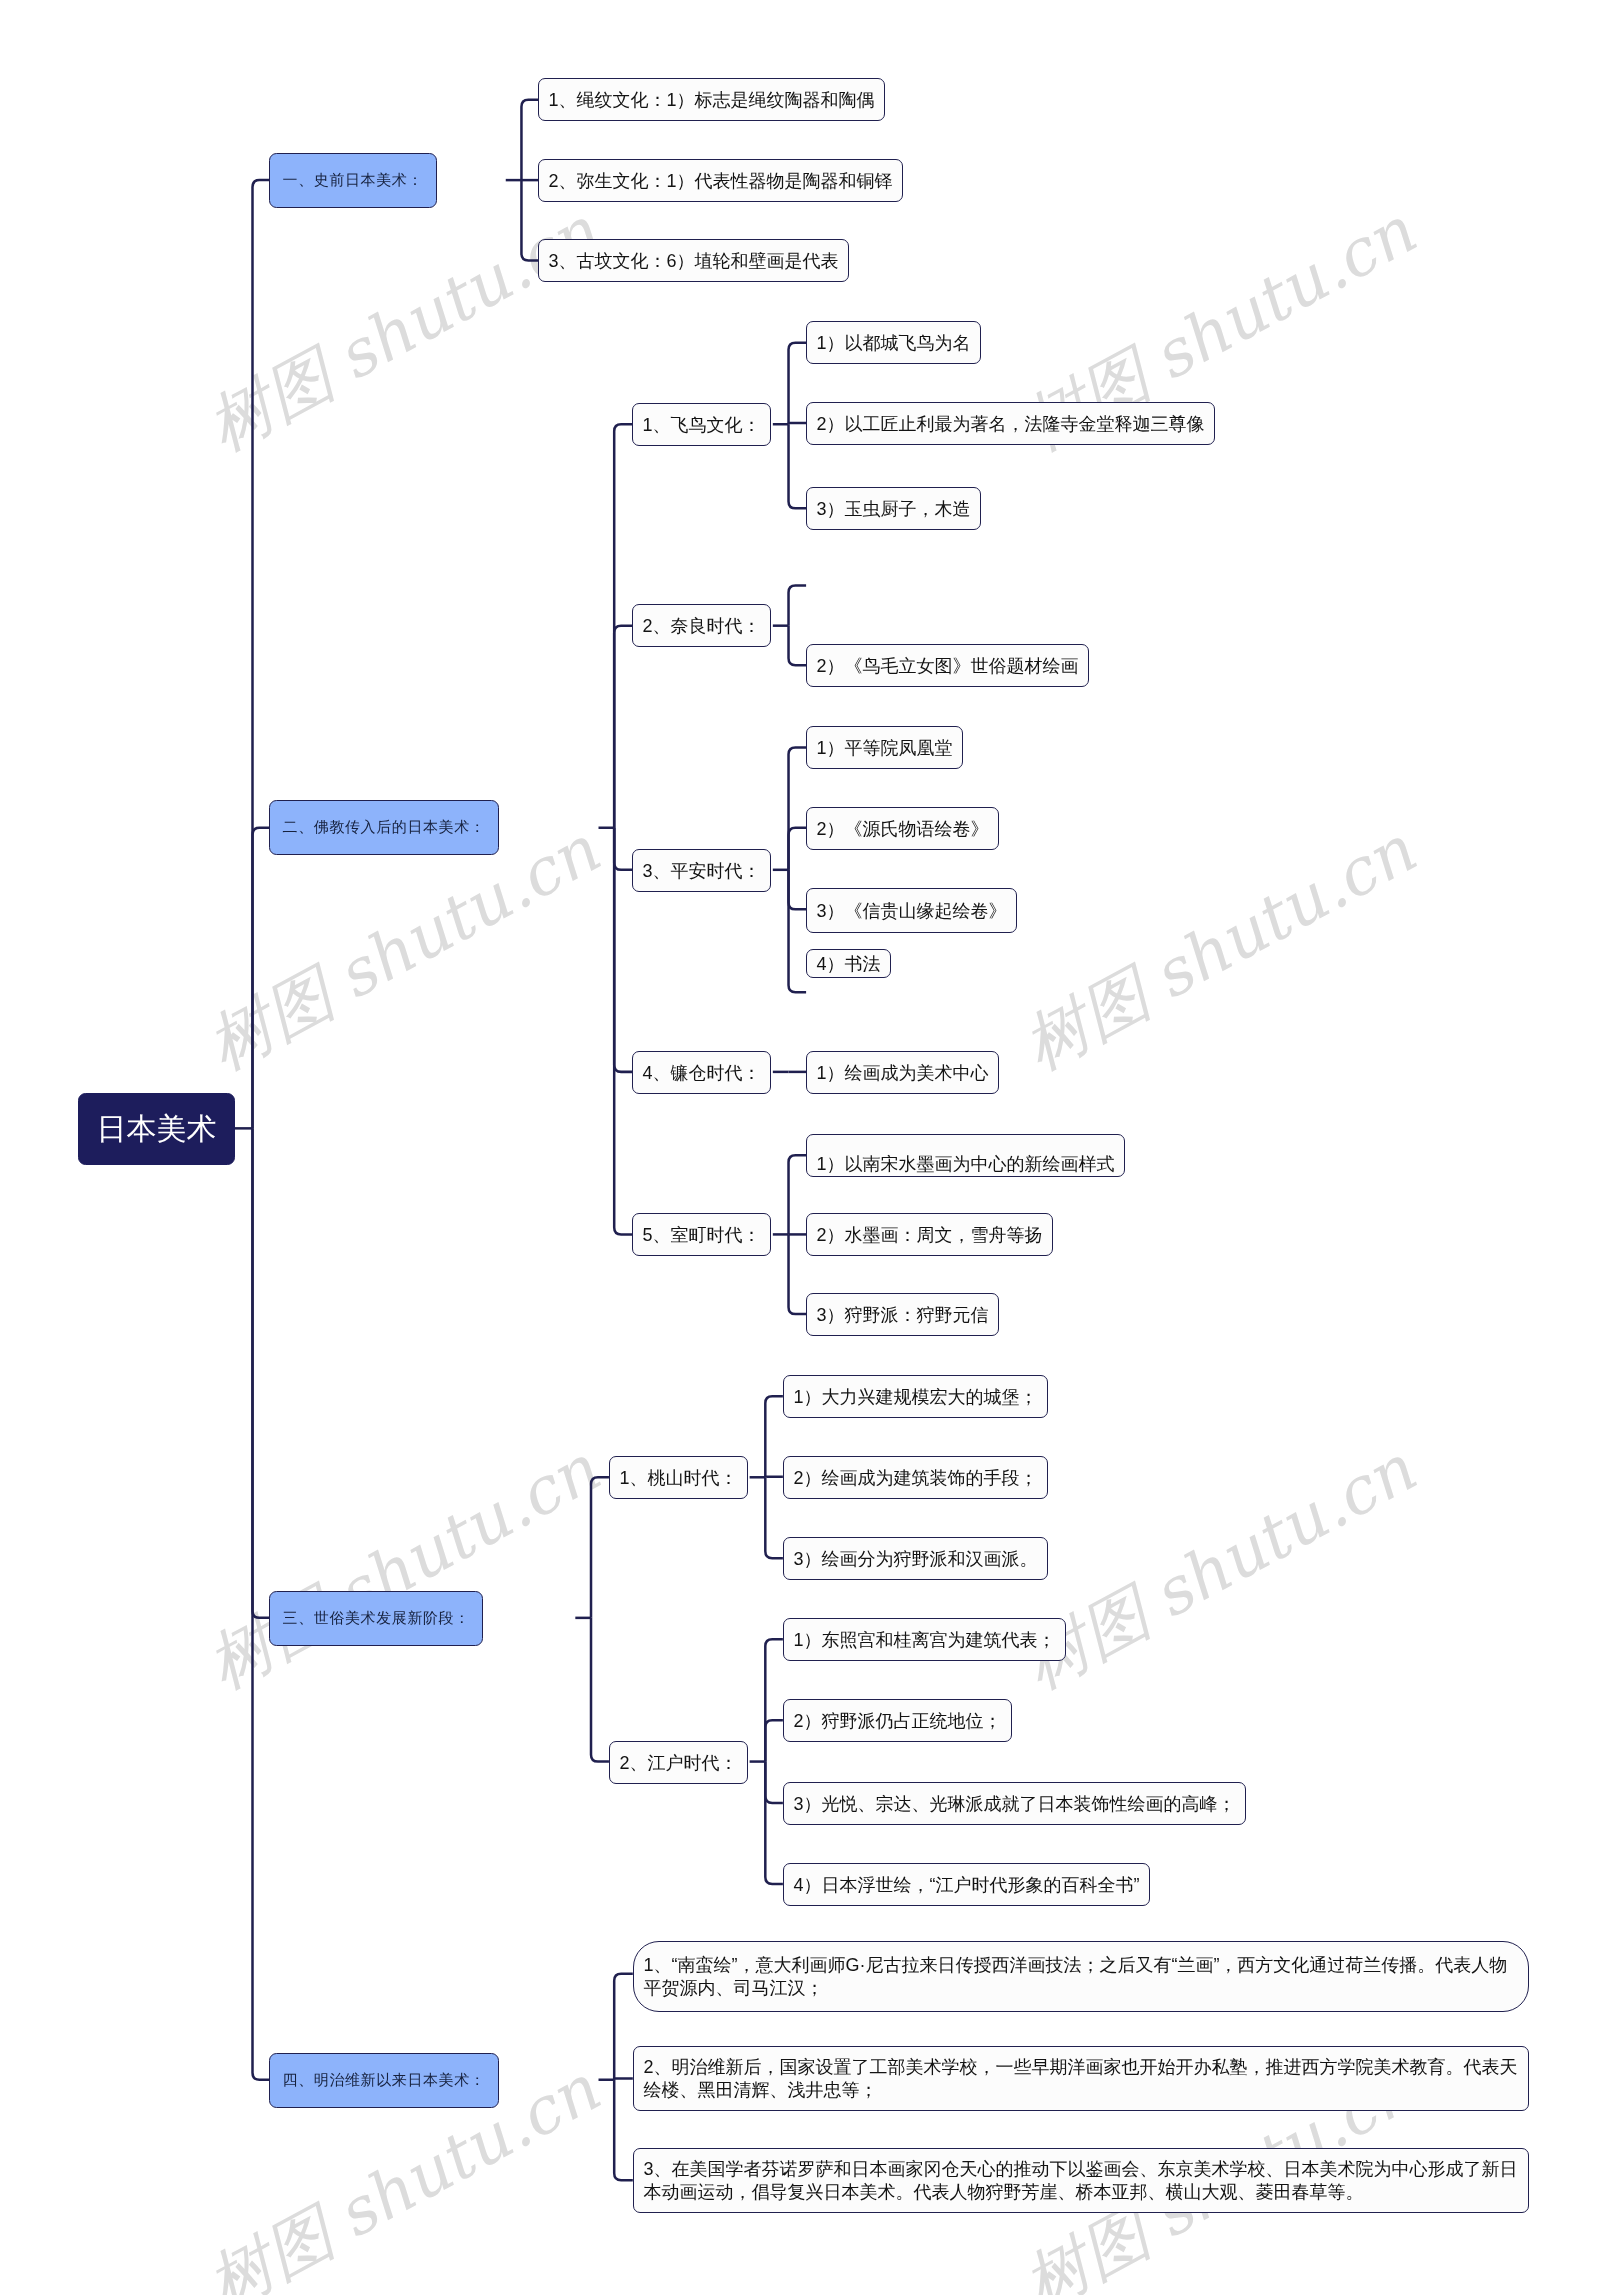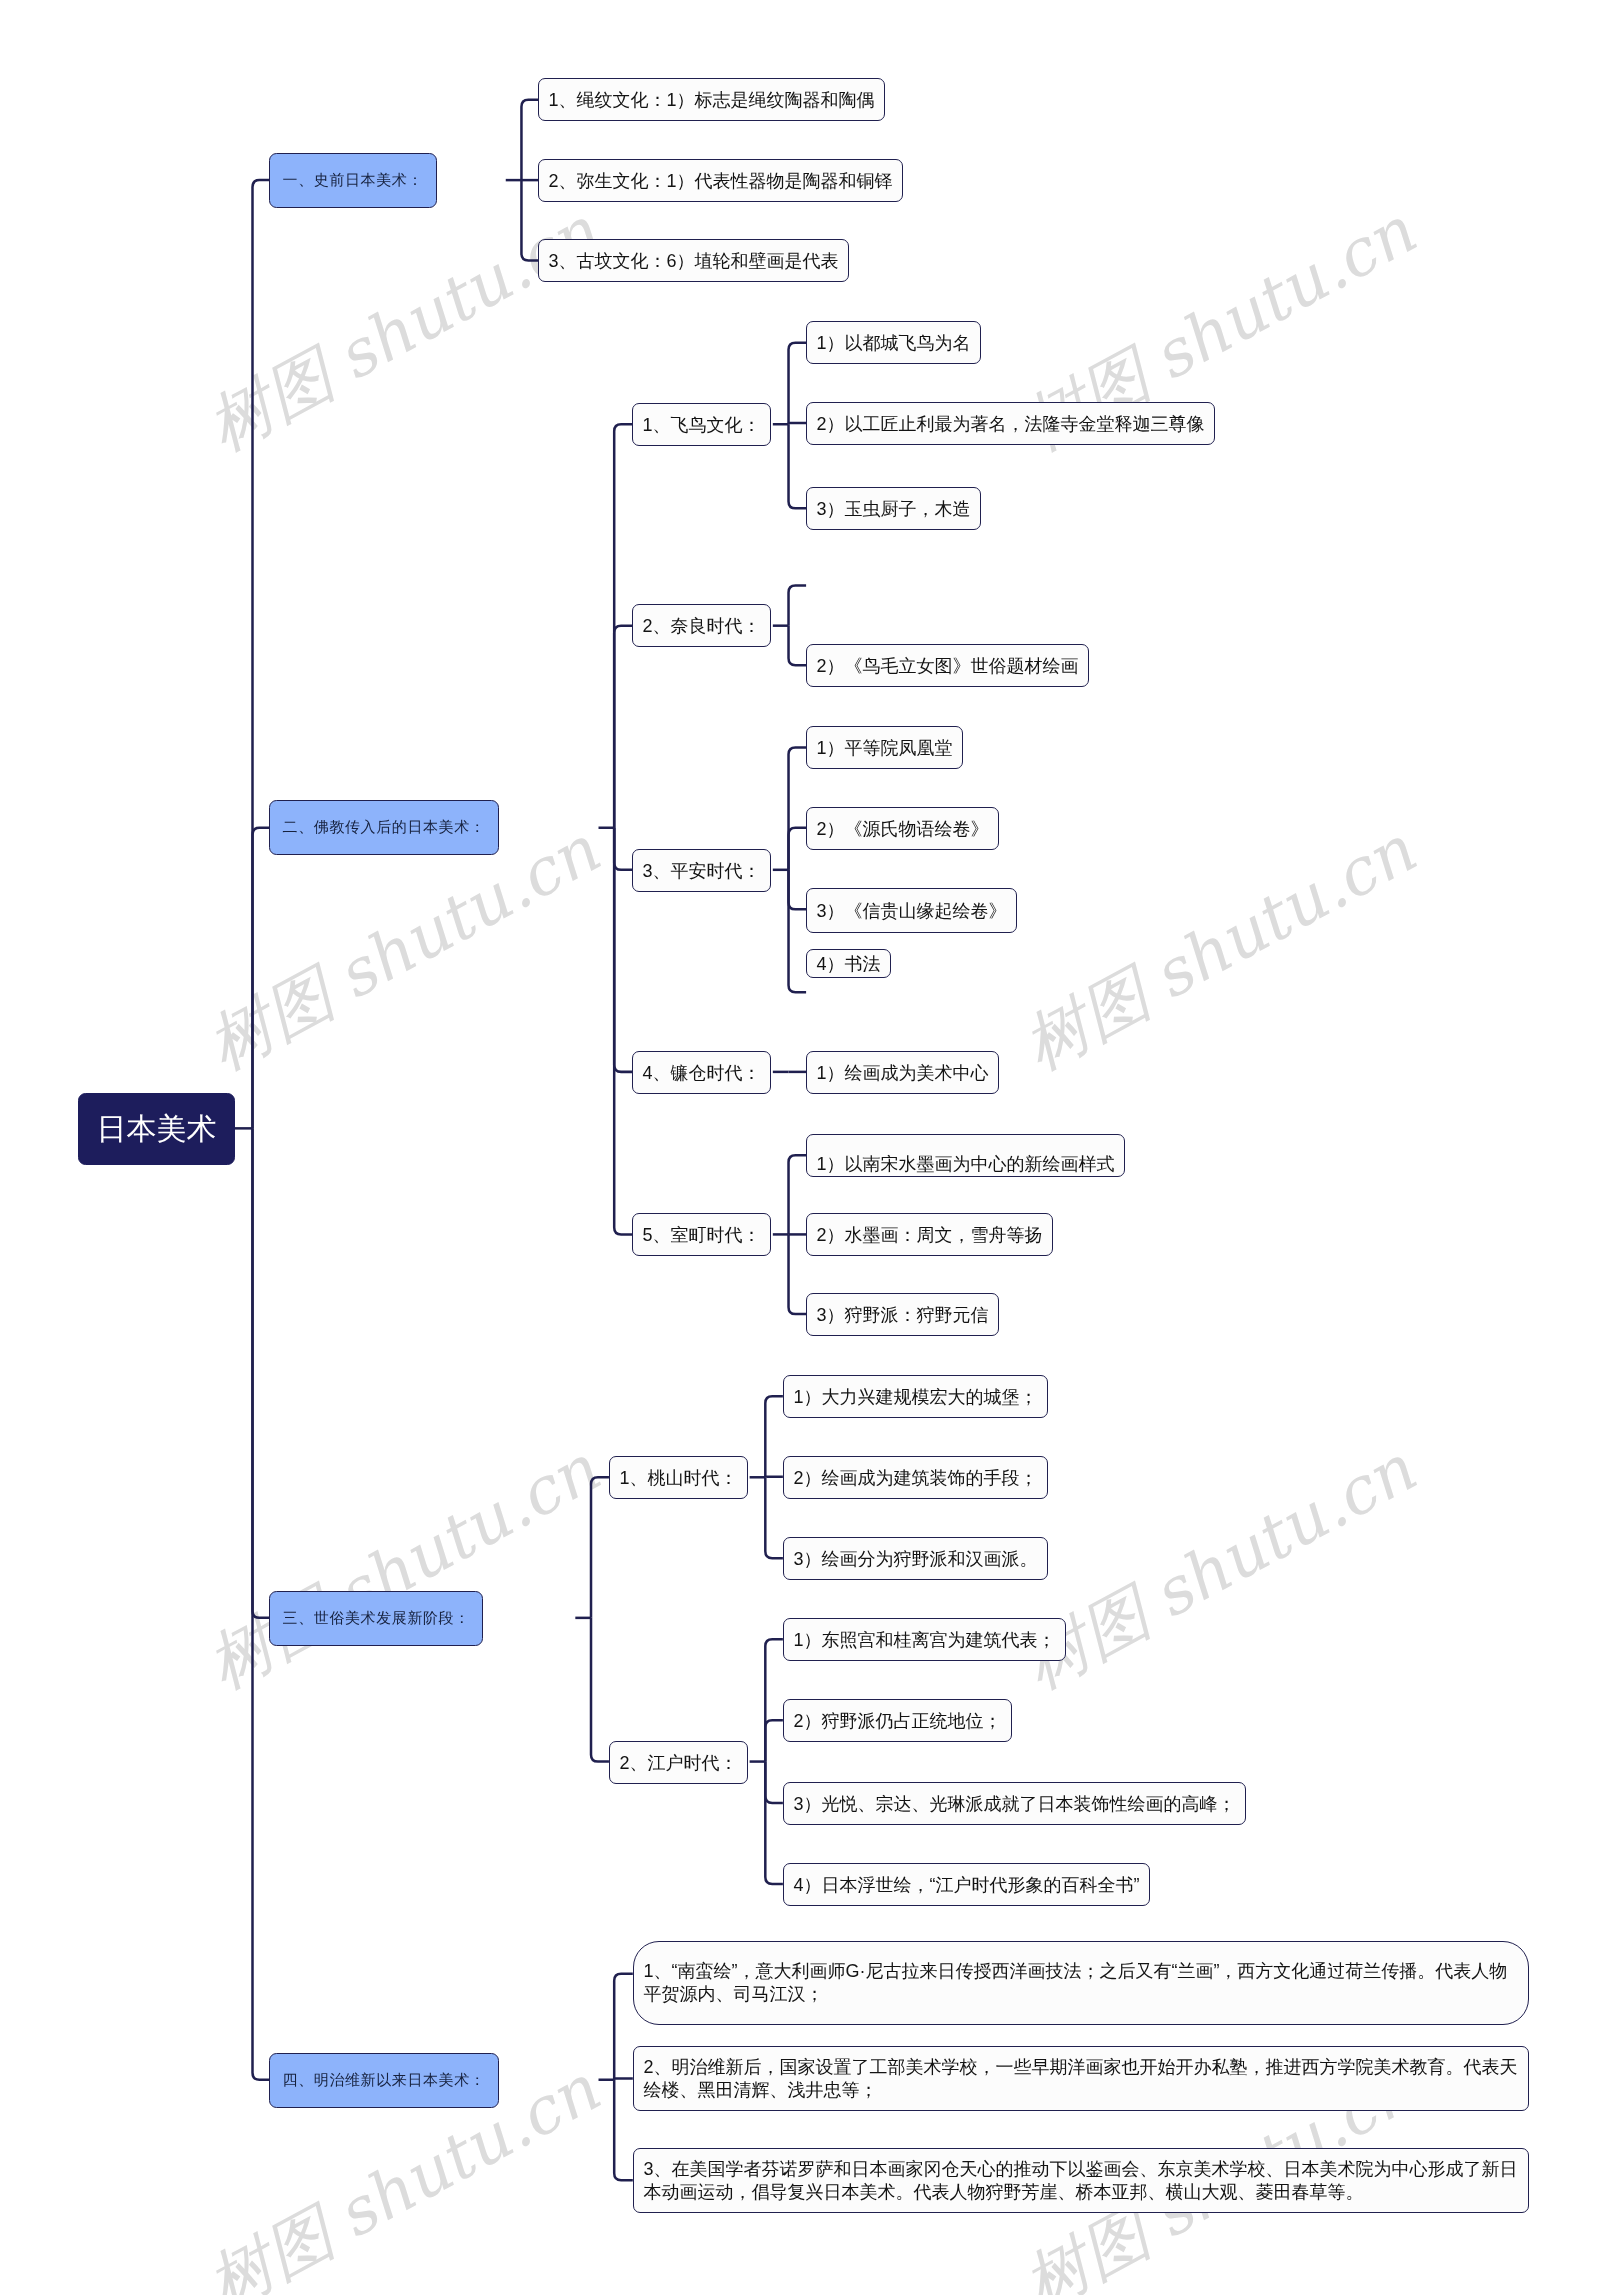--- a/index.html
+++ b/index.html
@@ -187,21 +187,21 @@
       </div>
       <div class="node node-l3" style="left: 783px; top: 1699px; height: 43px;">
         <span>2）狩野派仍占正统地位；</span>
       </div>
       <div class="node node-l3" style="left: 783px; top: 1782px; height: 43px;">
         <span>3）光悦、宗达、光琳派成就了日本装饰性绘画的高峰；</span>
       </div>
       <div class="node node-l3" style="left: 783px; top: 1863px; height: 43px;">
         <span>4）日本浮世绘，“江户时代形象的百科全书”</span>
       </div>
-      <div class="node node-l2 node-wrap" style="left: 633px; top: 1941px; height: 84px; width: 896px; border-radius: 26px;">
+      <div class="node node-l2 node-wrap" style="left: 633px; top: 1941px; height: 71px; width: 896px; border-radius: 26px;">
         <span>1、“南蛮绘”，意大利画师G·尼古拉来日传授西洋画技法；之后又有“兰画”，西方文化通过荷兰传播。代表人物平贺源内、司马江汉；</span>
       </div>
       <div class="node node-l2 node-wrap" style="left: 633px; top: 2046px; height: 65px; width: 896px;">
         <span>2、明治维新后，国家设置了工部美术学校，一些早期洋画家也开始开办私塾，推进西方学院美术教育。代表天绘楼、黑田清辉、浅井忠等；</span>
       </div>
       <div class="node node-l2 node-wrap" style="left: 633px; top: 2148px; height: 65px; width: 896px;">
         <span>3、在美国学者芬诺罗萨和日本画家冈仓天心的推动下以鉴画会、东京美术学校、日本美术院为中心形成了新日本动画运动，倡导复兴日本美术。代表人物狩野芳崖、桥本亚邦、横山大观、菱田春草等。</span>
       </div>
     </div>
 </div>

